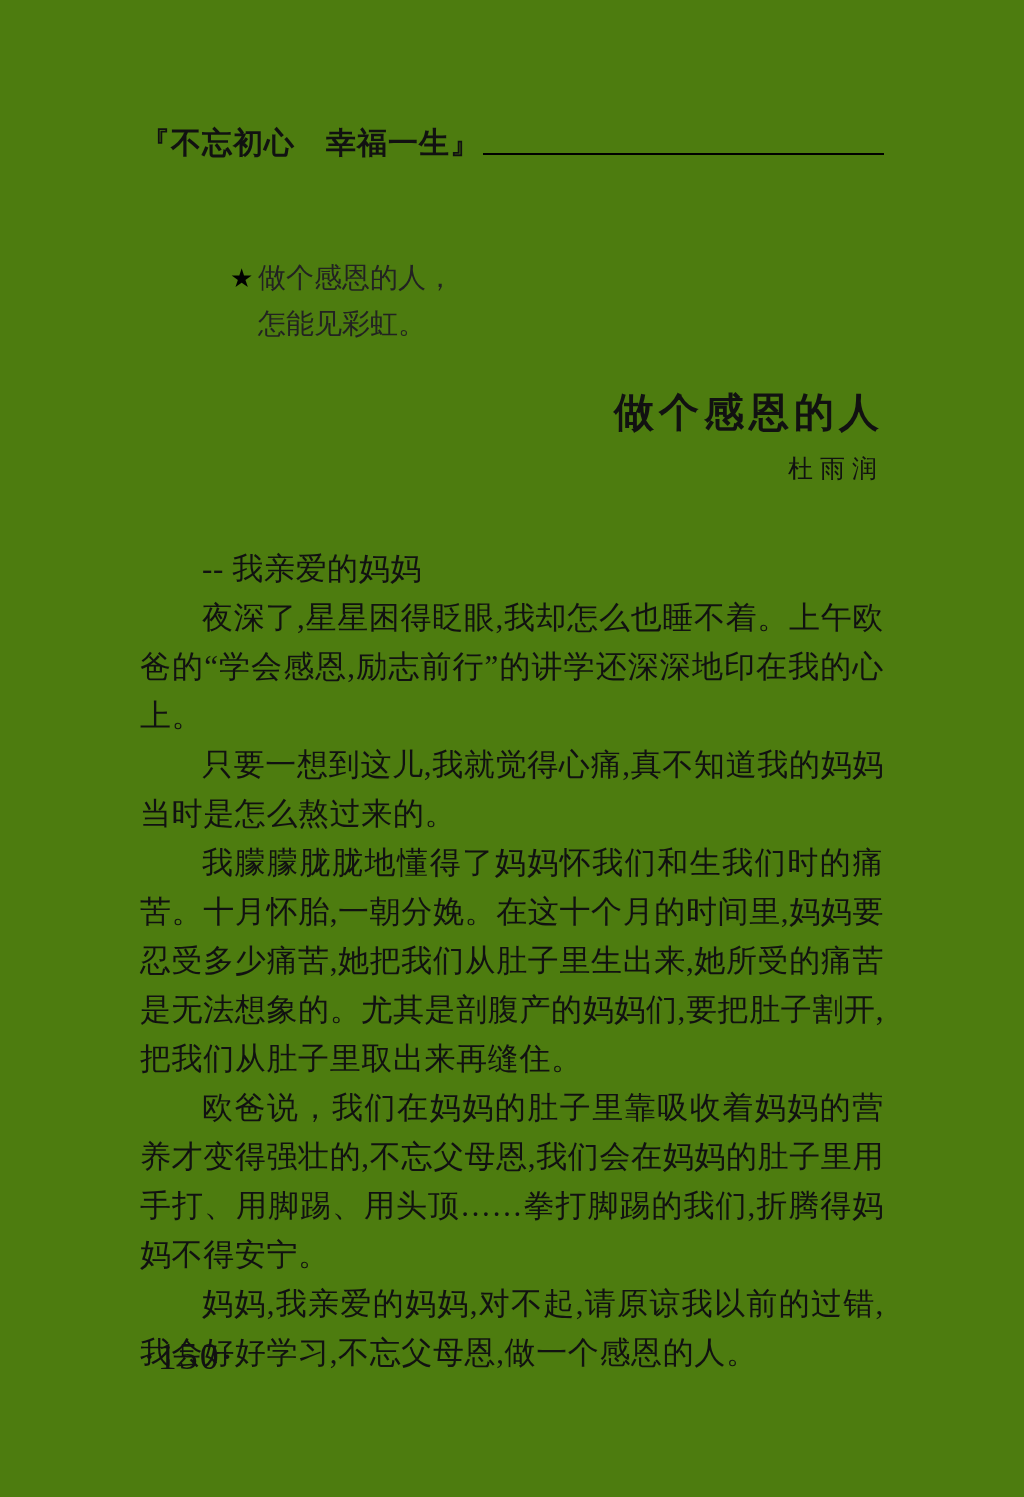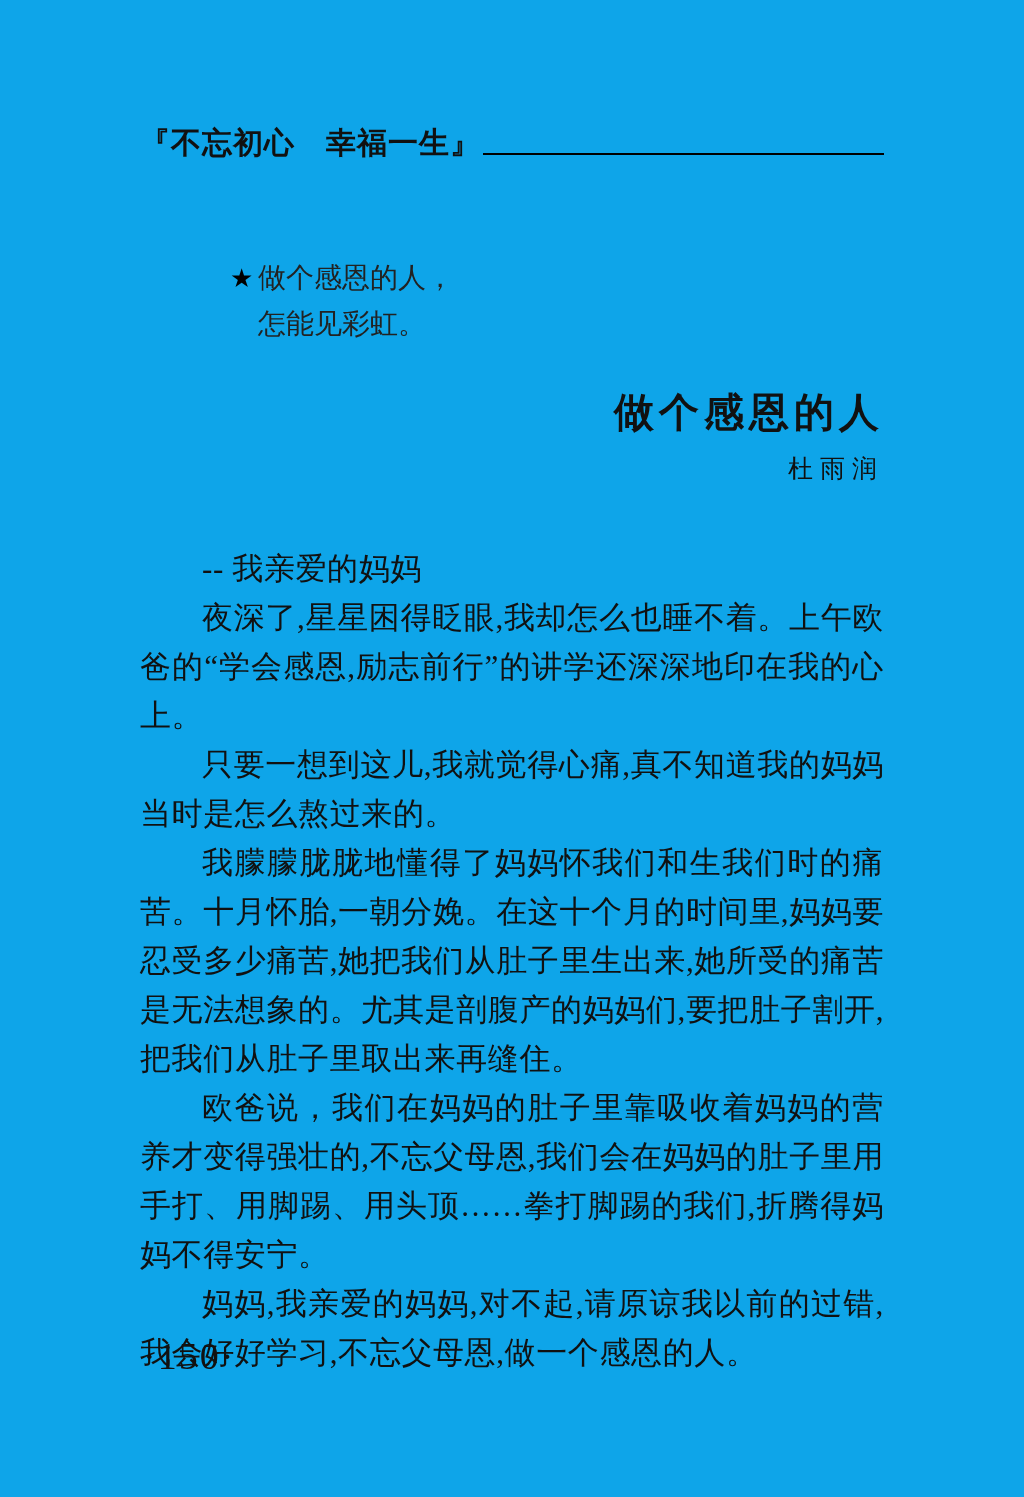--- a/index.html
+++ b/index.html
@@ -4,21 +4,21 @@
 <style>
   html, body { margin: 0; padding: 0; }
   body {
     width: 1024px; height: 1497px;
     background: #e8e8e8;
     font-family: "Liberation Serif", "DejaVu Serif", serif;
   }
   .page {
     position: relative;
     width: 1024px; height: 1497px;
-    background: #0ea5e9;
+    background: #4d7c0f;
     color: #111111;
     overflow: hidden;
   }
   
   .header {
     display: flex;
     align-items: flex-end;
     margin: 126px 140px 0 140px;
   }
   .book-title {

